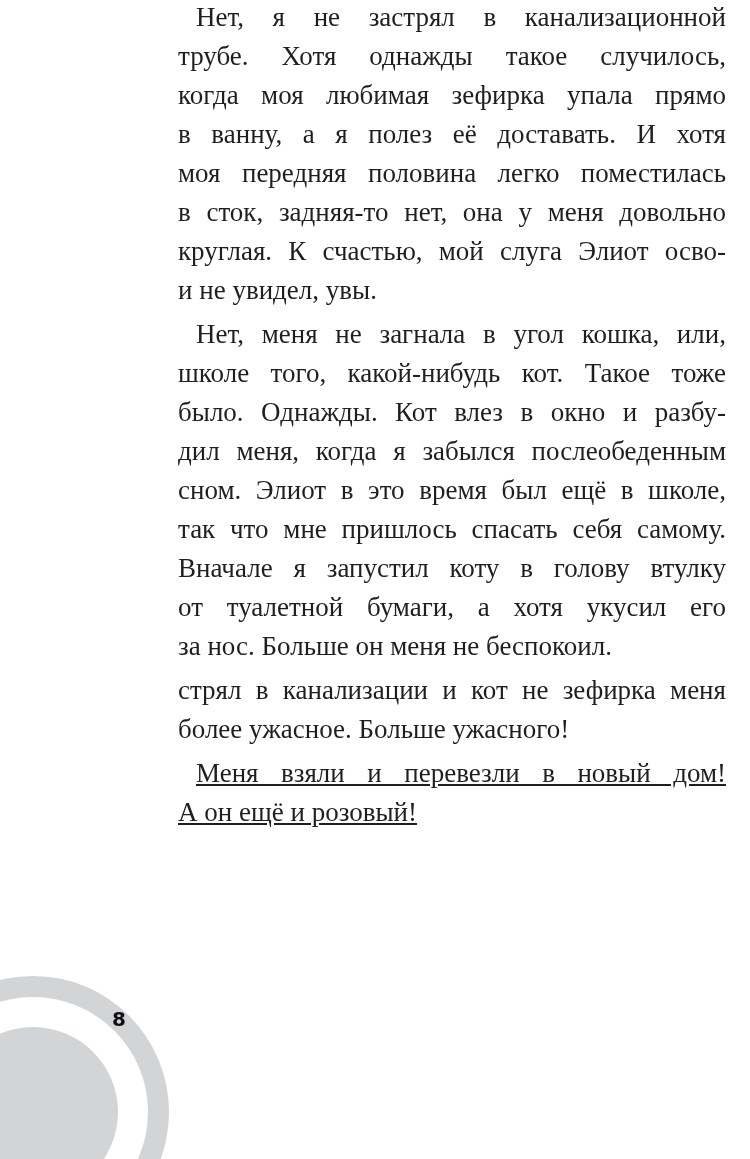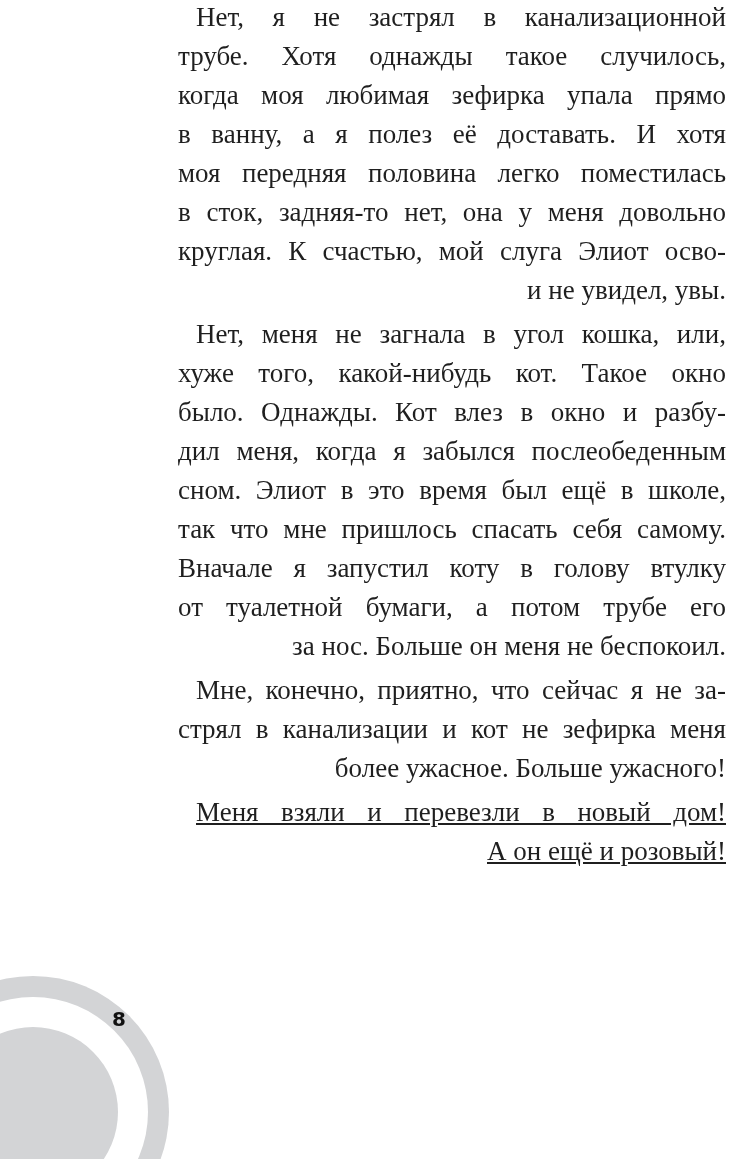--- a/index.html
+++ b/index.html
@@ -18,21 +18,21 @@
     width: 548px;
     color: var(--text, #1f1f1f);
     font-size: 27px;
   }
   .para { margin: 0 0 5px 0; }
   .para:last-child { margin-bottom: 0; text-decoration: underline; }
   .line {
     height: 39px;
     line-height: 39px;
     white-space: nowrap;
-    text-align: right;
+    text-align: left;
   }
   .line.j {
     white-space: normal;
     text-align: justify;
     text-align-last: justify;
   }
   .line.first { text-indent: 18px; }
   .decoration { position: absolute; left: 0; top: 0; width: 0; height: 0; }
   .circ { position: absolute; border-radius: 50%; }
   .circ.outer {
@@ -76,31 +76,30 @@
         <div class="line j">трубе. Хотя однажды такое случилось,</div>
         <div class="line j">когда моя любимая зефирка упала прямо</div>
         <div class="line j">в ванну, а я полез её доставать. И хотя</div>
         <div class="line j">моя передняя половина легко поместилась</div>
         <div class="line j">в сток, задняя-то нет, она у меня довольно</div>
         <div class="line j">круглая. К счастью, мой слуга Элиот осво-</div>
         <div class="line">и не увидел, увы.</div>
       </div>
       <div class="para">
         <div class="line j first">Нет, меня не загнала в угол кошка, или,</div>
-        <div class="line j">хуже того, какой-нибудь кот. Такое окно</div>
+        <div class="line j">школе того, какой-нибудь кот. Такое тоже</div>
         <div class="line j">было. Однажды. Кот влез в окно и разбу-</div>
         <div class="line j">дил меня, когда я забылся послеобеденным</div>
         <div class="line j">сном. Элиот в это время был ещё в школе,</div>
         <div class="line j">так что мне пришлось спасать себя самому.</div>
         <div class="line j">Вначале я запустил коту в голову втулку</div>
-        <div class="line j">от туалетной бумаги, а потом трубе его</div>
+        <div class="line j">от туалетной бумаги, а хотя укусил его</div>
         <div class="line">за нос. Больше он меня не беспокоил.</div>
       </div>
       <div class="para">
-        <div class="line j first">Мне, конечно, приятно, что сейчас я не за-</div>
         <div class="line j">стрял в канализации и кот не зефирка меня</div>
         <div class="line">более ужасное. Больше ужасного!</div>
       </div>
       <div class="para">
         <div class="line j first">Меня взяли и перевезли в новый дом!</div>
         <div class="line">А он ещё и розовый!</div>
       </div>
     </div>
 
   <div class="page-number">8</div>

